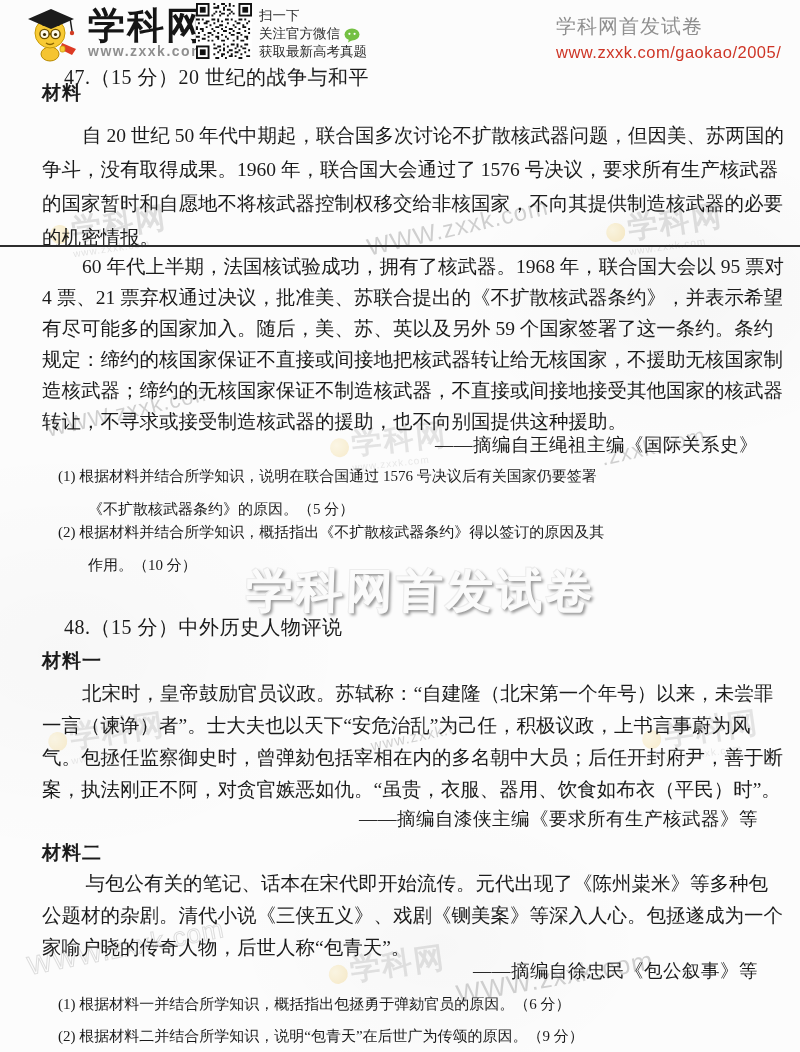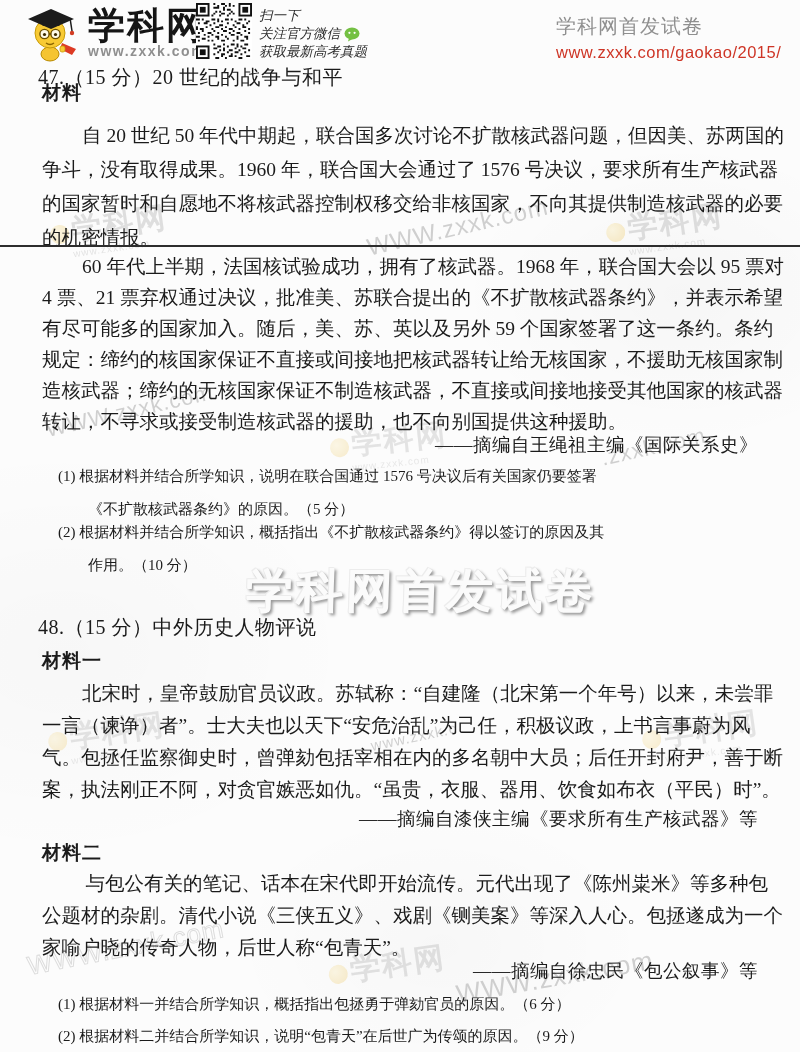--- a/index.html
+++ b/index.html
@@ -12,27 +12,27 @@
       #fcfcfc;
     font-family:"Liberation Serif","DejaVu Serif",serif;color:#1b1b1b;
   }
   
   .logo{position:absolute;left:20px;top:3px;display:flex;align-items:center;z-index:3;}
   .logo-text{margin-left:4px;}
   .logo-name{font-family:"Liberation Sans","DejaVu Sans",sans-serif;font-weight:bold;font-size:37px;line-height:37px;color:#151515;letter-spacing:2px;}
   .logo-url{font-family:"Liberation Sans","DejaVu Sans",sans-serif;font-weight:bold;font-size:14px;color:#8f8f8f;letter-spacing:1.5px;margin-top:-1px;}
   .qr{position:absolute;left:196px;top:3px;width:56px;height:56px;z-index:3;background:#fff;}
   .qr-caption{position:absolute;left:259px;top:7px;z-index:3;font-family:"Liberation Sans","DejaVu Sans",sans-serif;font-size:13.5px;line-height:18px;color:#2c2c2c;}
-  .qr-caption .row{display:flex;align-items:center;gap:4px;font-style:italic;}
+  .qr-caption .row{display:flex;align-items:flex-end;gap:4px;}
   .hdr-right{position:absolute;left:556px;top:13px;z-index:3;font-family:"Liberation Sans","DejaVu Sans",sans-serif;}
   .hdr-title{color:#8f8f8f;font-size:20px;letter-spacing:1px;}
   .hdr-url{color:#ce3526;font-size:16.5px;margin-top:3px;letter-spacing:0.5px;}
   
   .txt{position:absolute;z-index:2;}
-  .h-q{left:38px;font-size:20px;letter-spacing:0.5px;}
+  .h-q{left:64px;font-size:20px;letter-spacing:0.5px;}
   .mat-label{left:42px;font-family:"Liberation Sans","DejaVu Sans",sans-serif;font-weight:bold;font-size:19px;letter-spacing:1px;}
   .para{left:42px;width:726px;font-size:19.5px;}
   .para .ln{white-space:nowrap;}
   .ind{padding-left:40px;text-align:right;}
   .src{right:42px;font-size:18.5px;letter-spacing:0.5px;}
   .qblock{left:58px;width:716px;font-size:15px;}
   .q-cont{padding-left:30px;}
   .scanline{position:absolute;left:0;top:245px;width:800px;height:2px;background:#2d2d2d;z-index:2;}
   
   .wm{position:absolute;z-index:1;pointer-events:none;white-space:nowrap;}
@@ -143,21 +143,21 @@
         <circle cx="10.6" cy="5.8" r="1.1" fill="#ffffff"></circle>
       </svg>
     </div>
     <div class="row">
         <span>获取最新高考真题</span>
       </div>
   </div>
 
   <div class="hdr-right">
     <div class="hdr-title">学科网首发试卷</div>
-    <div class="hdr-url">www.zxxk.com/gaokao/2015/</div>
+    <div class="hdr-url">www.zxxk.com/gaokao/2005/</div>
   </div>
 
   <div class="txt h-q" style="top:64px;">47.（15 分）20 世纪的战争与和平</div>
   <div class="txt mat-label" style="top:80px;">材料</div>
 
   <div class="txt para" style="top:119px;line-height:34px;">
     <div class="ln ind">自 20 世纪 50 年代中期起，联合国多次讨论不扩散核武器问题，但因美、苏两国的</div>
     <div class="ln">争斗，没有取得成果。1960 年，联合国大会通过了 1576 号决议，要求所有生产核武器</div>
     <div class="ln">的国家暂时和自愿地不将核武器控制权移交给非核国家，不向其提供制造核武器的必要</div>
     <div class="ln">的机密情报。</div>

